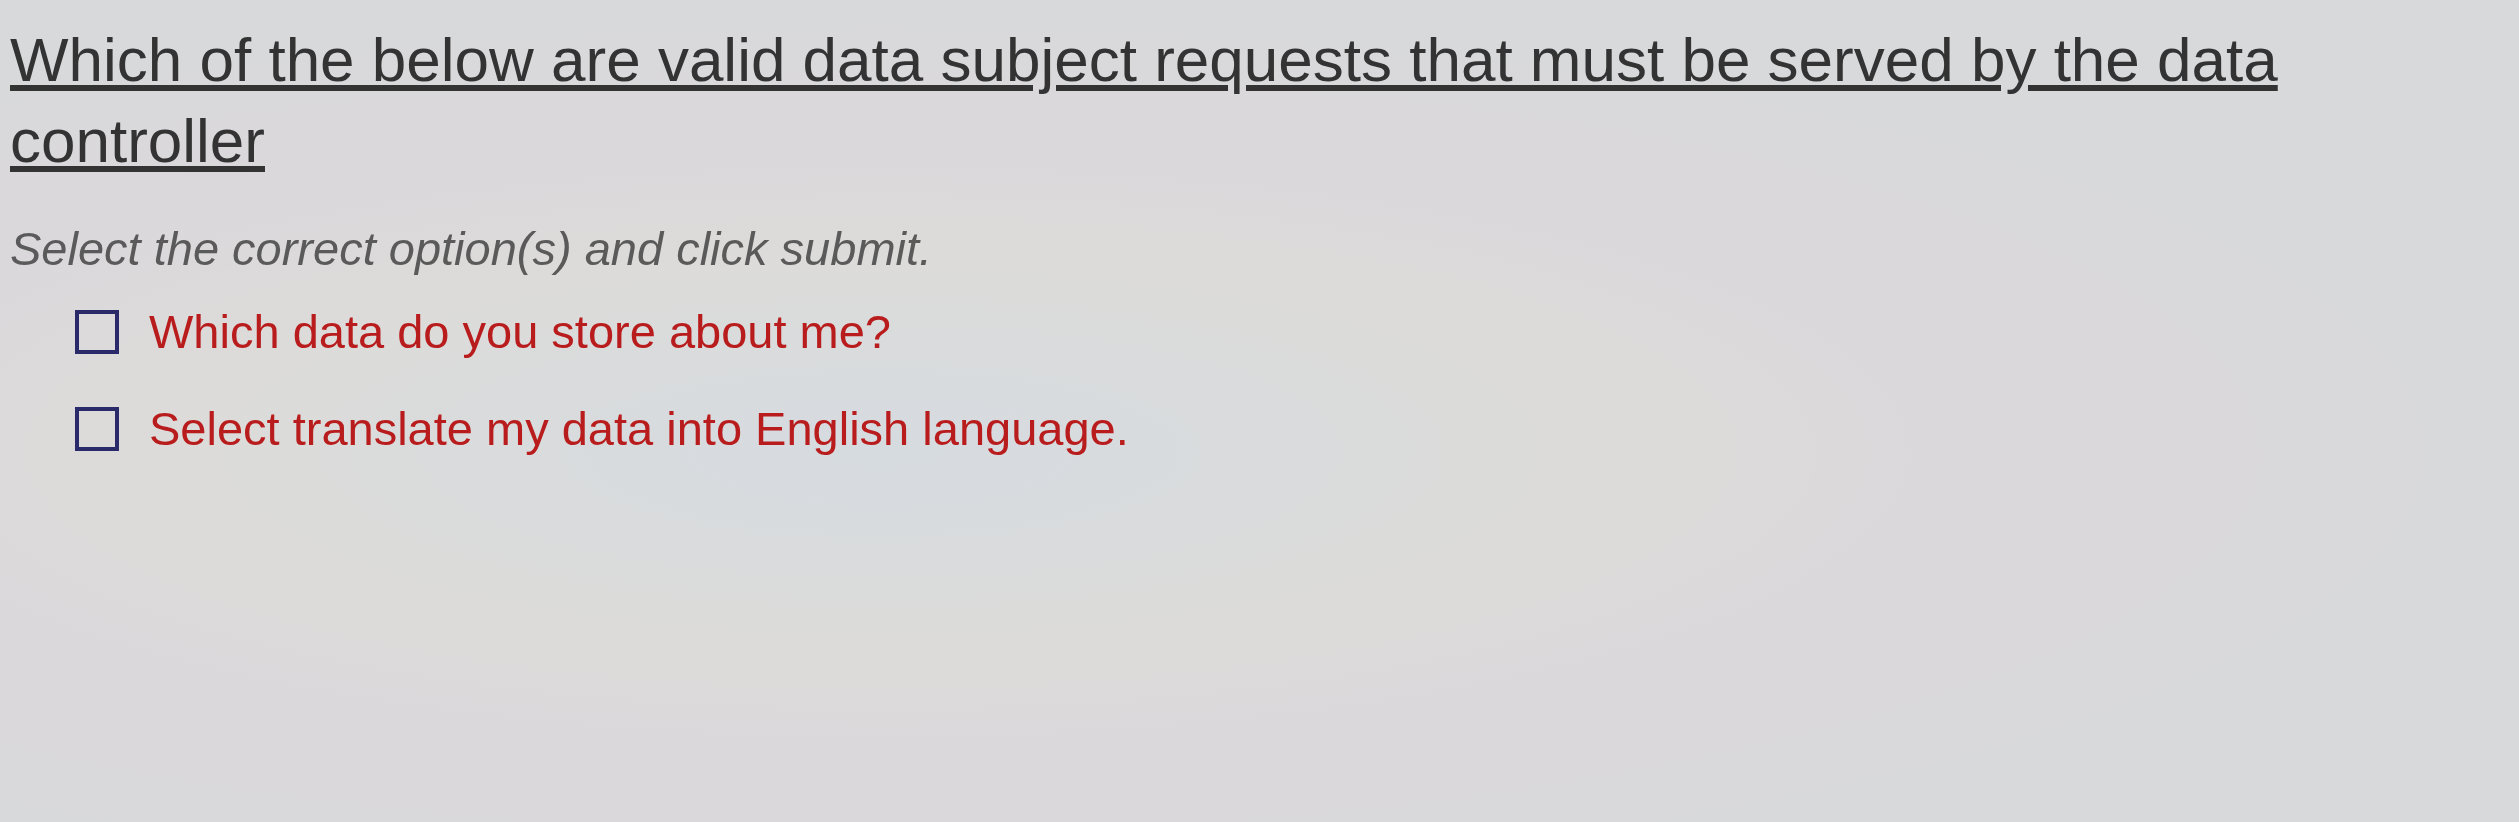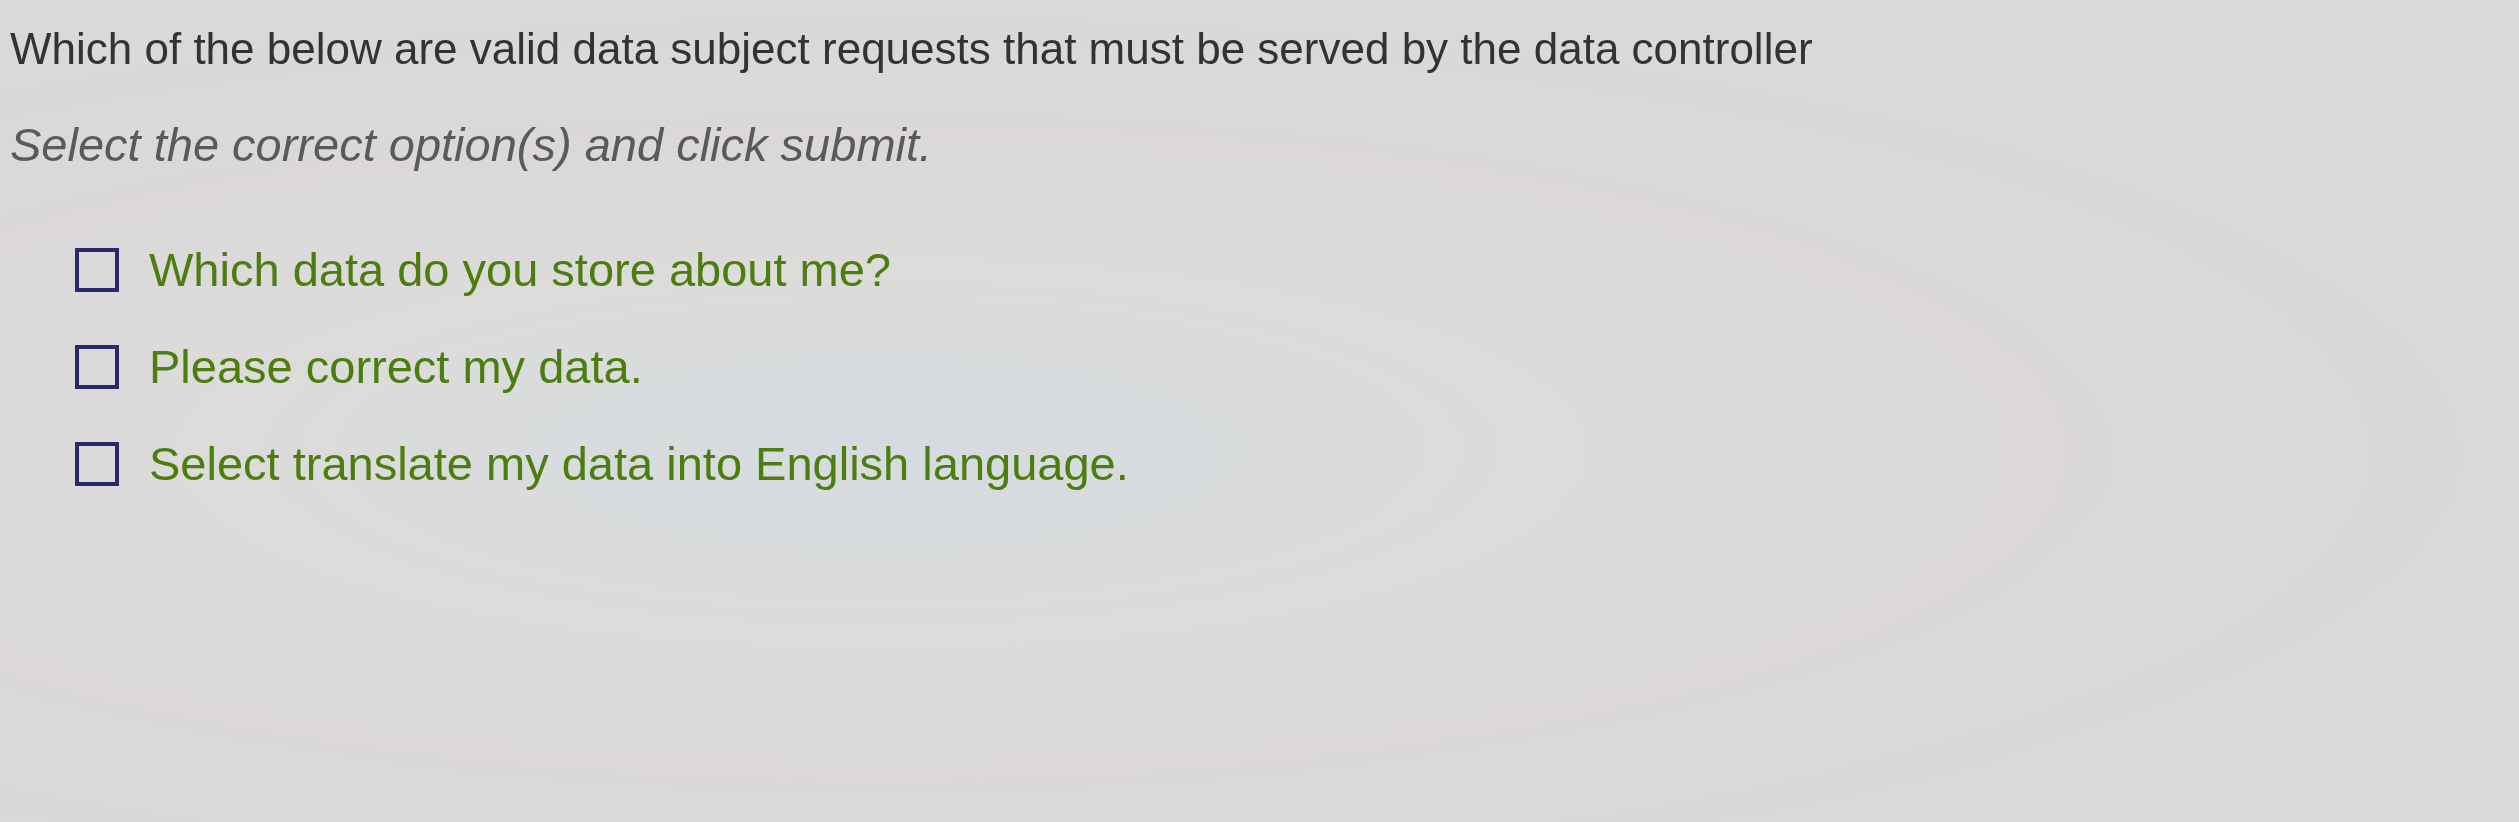--- a/index.html
+++ b/index.html
@@ -10,68 +10,65 @@
     body {
       font-family: Arial, Helvetica, sans-serif;
       background: #d8d9db;
       background-image: radial-gradient(ellipse at 35% 55%, rgba(200,230,255,0.15) 0%, rgba(255,240,200,0.1) 30%, rgba(255,200,220,0.08) 50%, transparent 70%);
       width: 2519px;
       height: 822px;
       padding: 20px 10px;
       color: #3a3a3a;
     }
     .question {
-      font-size: 44px;
+      font-size: 62px;
       font-weight: 400;
       color: #333;
       margin-bottom: 40px;
       line-height: 1.3;
+      text-decoration: underline;
     }
     .instruction {
       font-size: 47px;
       font-style: italic;
       color: #5a5a5a;
-      margin-bottom: 70px;
+      margin-bottom: 28px;
     }
     .options {
       padding-left: 65px;
     }
     .option-row {
       display: flex;
       align-items: center;
       margin-bottom: 42px;
     }
     .checkbox {
       width: 44px;
       height: 44px;
       border: 4px solid #2a2a6a;
       background: transparent;
       margin-right: 30px;
       cursor: pointer;
       flex-shrink: 0;
     }
     .option-label {
       font-size: 47px;
-      color: #4d7c0f;
+      color: #b91c1c;
       cursor: pointer;
       text-align: right;
     }
   </style>
 </head>
 <body>
 
 <div class="question">Which of the below are valid data subject requests that must be served by the data controller</div>
 <div class="instruction">Select the correct option(s) and click submit.</div>
 
 <div class="options">
   <div class="option-row">
     <div class="checkbox"></div>
     <span class="option-label">Which data do you store about me?</span>
   </div>
   <div class="option-row">
     <div class="checkbox"></div>
-    <span class="option-label">Please correct my data.</span>
-  </div>
-  <div class="option-row">
-    <div class="checkbox"></div>
     <span class="option-label">Select translate my data into English language.</span>
   </div>
 </div>
 
 </body></html>

